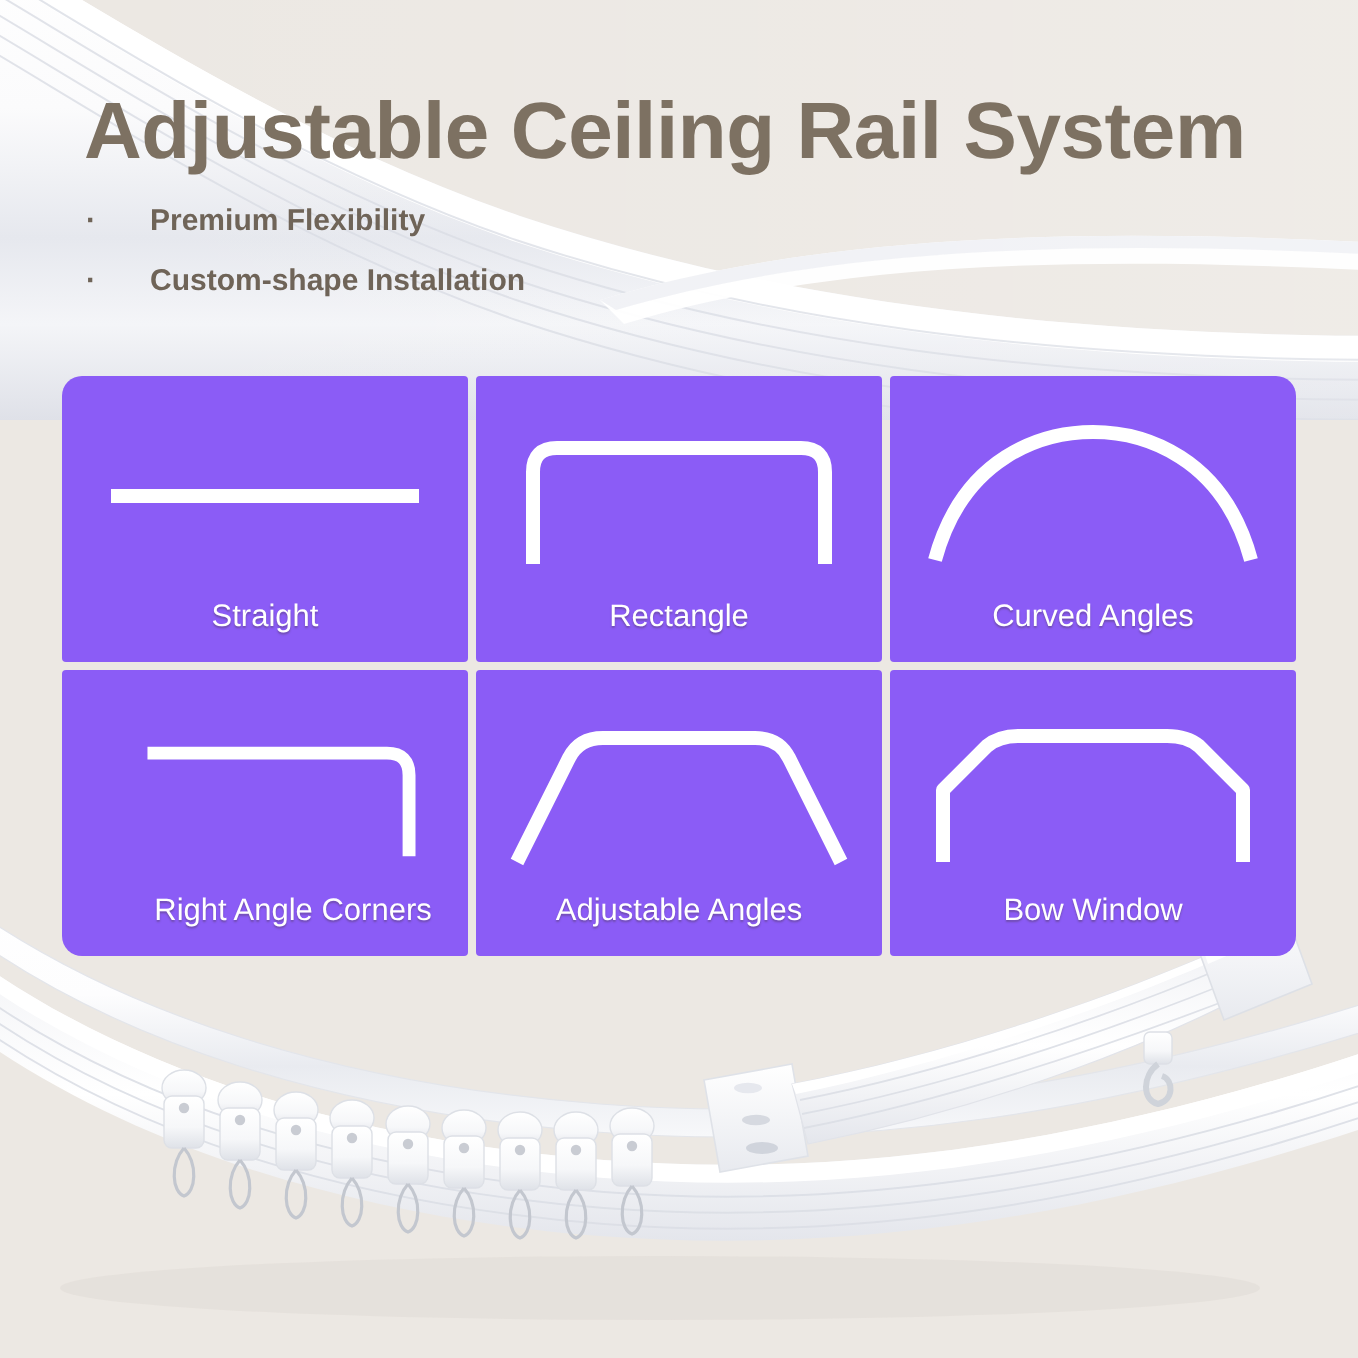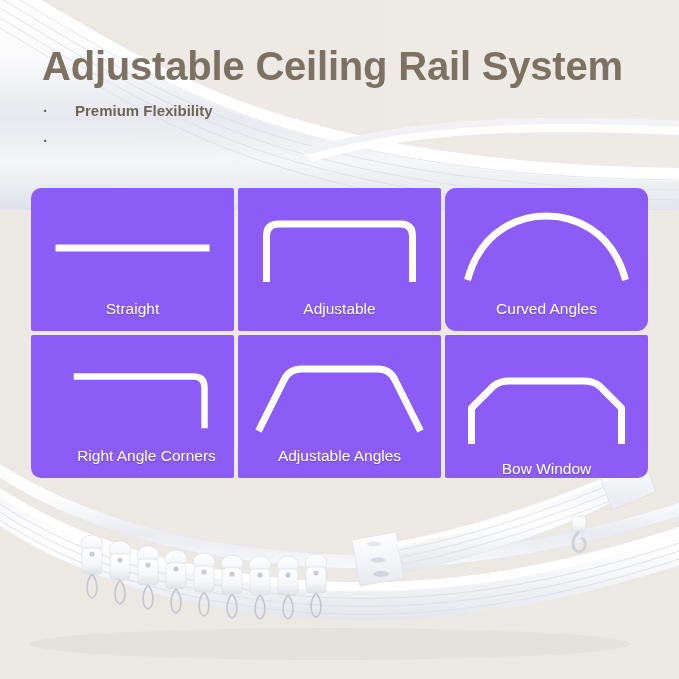--- a/index.html
+++ b/index.html
@@ -78,23 +78,23 @@
     background: #8b5cf6;
     border-radius: 2px;
     overflow: hidden;
     display: flex;
     flex-direction: column;
     align-items: center;
     justify-content: flex-start;
   }
   
   #shape-grid > .shape-card:nth-child(1) { border-top-left-radius: 10px; }
-  #shape-grid > .shape-card:nth-child(3) { border-top-right-radius: 10px; border-radius: 11px; }
+  #shape-grid > .shape-card:nth-child(3) { border-top-right-radius: 10px; }
   #shape-grid > .shape-card:nth-child(4) { border-bottom-left-radius: 10px; padding-left: 28px; }
-  #shape-grid > .shape-card:nth-child(6) { border-bottom-right-radius: 10px; justify-content: flex-end; }
+  #shape-grid > .shape-card:nth-child(6) { border-bottom-right-radius: 10px; }
 
   .shape-art {
     width: 100%;
     height: 92px;
     margin-top: 14px;
     flex: none;
   }
   .shape-art svg { display: block; width: 100%; height: 100%; }
 
   .shape-label {
@@ -156,41 +156,42 @@
   <div id="header">
     <h1 id="page-title">Adjustable Ceiling Rail System</h1>
 
     <div class="bullet-row">
       <span class="bullet-dot">·</span>
       <span class="bullet-text">Premium Flexibility</span>
     </div>
 
     <div class="bullet-row">
       <span class="bullet-dot">·</span>
+      <span class="bullet-text">Custom-shape Installation</span>
     </div>
   </div>
 
   <div id="shape-grid">
 
     <div class="shape-card">
       <div class="shape-art">
         <svg viewBox="0 0 190 92" preserveAspectRatio="xMidYMid meet">
           <line x1="18" y1="46" x2="172" y2="46" stroke="#ffffff" stroke-width="7" stroke-linecap="butt"></line>
         </svg>
       </div>
       <div class="shape-label">Straight</div>
     </div>
 
     <div class="shape-card">
       <div class="shape-art">
         <svg viewBox="0 0 190 92" preserveAspectRatio="xMidYMid meet">
           <path d="M 22,80 L 22,34 Q 22,22 34,22 L 156,22 Q 168,22 168,34 L 168,80" fill="none" stroke="#ffffff" stroke-width="7" stroke-linecap="butt"></path>
         </svg>
       </div>
-      <div class="shape-label">Adjustable</div>
+      <div class="shape-label">Rectangle</div>
     </div>
 
     <div class="shape-card">
       <div class="shape-art">
         <svg viewBox="0 0 190 92" preserveAspectRatio="xMidYMid meet">
           <path d="M 16,78 C 30,26 70,14 95,14 C 120,14 160,26 174,78" fill="none" stroke="#ffffff" stroke-width="7" stroke-linecap="butt"></path>
         </svg>
       </div>
       <div class="shape-label">Curved Angles</div>
     </div>

